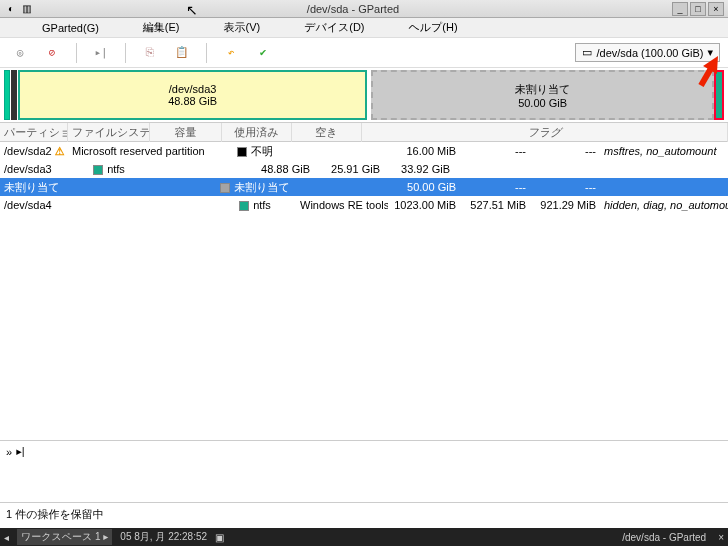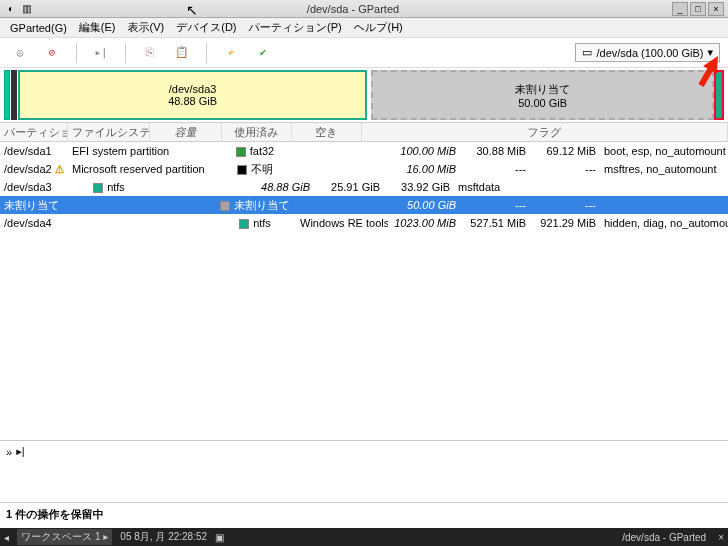--- a/index.html
+++ b/index.html
@@ -4,51 +4,51 @@
 <style>
 * { box-sizing: border-box; margin: 0; padding: 0; }
 body { font-family: sans-serif; font-size: 11px; background: #fff; width: 728px; height: 546px; overflow: hidden; position: relative; }
 .titlebar { height: 18px; background: linear-gradient(#e8e8e8,#d8d8d8); display: flex; align-items: center; border-bottom: 1px solid #aaa; padding: 0 4px; }
 .titlebar-icons { display: flex; gap: 2px; }
 .titlebar-icons span { width: 14px; height: 14px; display: inline-flex; align-items: center; justify-content: center; font-size: 10px; }
 .titlebar-title { flex: 1; text-align: center; font-size: 11px; color: #333; }
 .titlebar-btns { display: flex; gap: 2px; }
 .titlebar-btns div { width: 16px; height: 14px; background: #ccc; border: 1px solid #999; font-size: 9px; text-align: center; line-height: 12px; }
 .menubar { height: 20px; background: #f0f0f0; display: flex; align-items: center; padding: 0 4px; border-bottom: 1px solid #ddd; }
-.menubar span { padding: 2px 6px; cursor: pointer; }
+.menubar span { padding: 2px 6px; cursor: pointer; margin-left: 32px; }
 .toolbar { height: 30px; display: flex; align-items: center; padding: 0 8px; border-bottom: 1px solid #ddd; gap: 8px; }
 .tool-btn { width: 24px; height: 24px; display: flex; align-items: center; justify-content: center; border-radius: 3px; }
 .tool-sep { width: 1px; height: 20px; background: #ccc; margin: 0 4px; }
 .device-selector { margin-left: auto; border: 1px solid #aaa; padding: 2px 6px; display: flex; align-items: center; gap: 4px; background: #f8f8f8; }
 .viz { height: 50px; margin: 2px 4px; display: flex; position: relative; }
 .viz-small { width: 6px; border: 1px solid #0a8; margin-right: 1px; background: #0c9; }
 .viz-sda3 { flex: 0 0 48.5%; border: 2px solid #1aab8a; background: #fdfabc; display: flex; flex-direction: column; align-items: center; justify-content: center; margin-right: 4px; }
 .viz-unalloc { flex: 1; background: #cacaca; border: 2px dashed #aaa; display: flex; flex-direction: column; align-items: center; justify-content: center; position: relative; }
 .viz-sda4 { width: 10px; border: 2px solid #f03; background: #1aab8a; }
 .arrow { position: absolute; right: 6px; top: 55px; width: 0; height: 0; border-left: 8px solid transparent; border-right: 8px solid transparent; border-bottom: 16px solid #e20; transform: rotate(30deg); z-index: 10; }
 .arrow::after { content:''; position:absolute; left:-3px; top:14px; width:6px; height:20px; background:#e20; }
 .table-header { display: flex; background: #f5f5f5; border-top: 1px solid #ccc; border-bottom: 1px solid #ccc; height: 20px; align-items: center; }
 .th, .td { padding: 2px 4px; overflow: hidden; white-space: nowrap; }
 .c-part { width: 68px; }
 .c-name { width: 146px; }
 .c-fs { width: 82px; text-align: center; }
 .c-lbl { width: 92px; }
-.c-size { width: 72px; text-align: right; font-style: italic; }
+.c-size { width: 72px; text-align: right; }
 .c-used { width: 70px; text-align: right; }
 .c-free { width: 70px; text-align: right; }
-.c-flags { flex: 1; padding-left: 4px; }
+.c-flags { flex: 1; padding-left: 4px; font-style: italic; }
 .th { border-right: 1px solid #ddd; text-align: center; color: #555; }
 .th.c-flags { text-align: center; }
 .rows { }
 .row { display: flex; height: 18px; align-items: center; }
 .row.selected { background: #3584e4; color: #fff; }
 .fs-swatch { width: 10px; height: 10px; display: inline-block; border: 1px solid #888; margin-right: 4px; vertical-align: middle; }
 .warn { color: #e90; font-weight: bold; margin-right: 2px; }
 .op-row { position: absolute; bottom: 84px; left: 0; right: 0; border-top: 1px solid #ccc; padding: 4px 6px; display: flex; align-items: center; gap: 4px; }
-.pending { position: absolute; bottom: 20px; left: 0; right: 0; border-top: 1px solid #ccc; padding: 4px 6px; font-weight: bold; }
+.pending { position: absolute; bottom: 20px; left: 0; right: 0; border-top: 1px solid #ccc; padding: 4px 6px; }
 .taskbar { position: absolute; bottom: 0; left: 0; right: 0; height: 18px; background: #222; color: #ccc; display: flex; align-items: center; font-size: 10px; padding: 0 4px; gap: 8px; }
 .taskbar .ws { background: #444; padding: 1px 4px; }
 .taskbar .tbtitle { margin-left: auto; }
 .cursor { position: absolute; left: 186px; top: 2px; font-size: 14px; pointer-events: none; z-index: 100; }
 .ic { font-family: monospace; }
 </style>
 </head>
 <body>
 
 <div class="cursor">↖</div>
@@ -64,21 +64,20 @@
     <div>□</div>
     <div>×</div>
   </div>
 </div>
 
 <div class="menubar">
   <span>GParted(G)</span>
   <span>編集(E)</span>
   <span>表示(V)</span>
   <span>デバイス(D)</span>
-  <span>パーティション(P)</span>
   <span>ヘルプ(H)</span>
 </div>
 
 <div class="toolbar">
   <div class="tool-btn">
       <span class="ic" style="color:#888">◎</span>
     </div>
   <div class="tool-btn">
       <span class="ic" style="color:#c33">⊘</span>
     </div>
@@ -126,47 +125,36 @@
   <div class="th c-part">パーティション</div>
   <div class="th c-fs">ファイルシステム</div>
   <div class="th c-size">容量</div>
   <div class="th c-used">使用済み</div>
   <div class="th c-free">空き</div>
   <div class="th c-flags">フラグ</div>
 </div>
 
 <div class="rows" id="rows">
     <div class="row">
-      <div class="td c-part">/dev/sda1</div>
-      <div class="td c-name">EFI system partition</div>
-      <div class="td c-fs"><span class="fs-swatch" style="background:#2e9a3a"></span>fat32</div>
-      <div class="td c-lbl"></div>
-      <div class="td c-size">100.00 MiB</div>
-      <div class="td c-used">30.88 MiB</div>
-      <div class="td c-free">69.12 MiB</div>
-      <div class="td c-flags">boot, esp, no_automount</div>
-    </div>
-    <div class="row">
       <div class="td c-part">/dev/sda2 <span class="warn">⚠</span></div>
       <div class="td c-name">Microsoft reserved partition</div>
       <div class="td c-fs"><span class="fs-swatch" style="background:#000000"></span>不明</div>
       <div class="td c-lbl"></div>
       <div class="td c-size">16.00 MiB</div>
       <div class="td c-used">---</div>
       <div class="td c-free">---</div>
       <div class="td c-flags">msftres, no_automount</div>
     </div>
     <div class="row">
       <div class="td c-part">/dev/sda3</div>
       <div class="td c-fs"><span class="fs-swatch" style="background:#1aab8a"></span>ntfs</div>
       <div class="td c-lbl"></div>
       <div class="td c-size">48.88 GiB</div>
       <div class="td c-used">25.91 GiB</div>
       <div class="td c-free">33.92 GiB</div>
-      <div class="td c-flags">msftdata</div>
     </div>
     <div class="row selected">
       <div class="td c-part">未割り当て</div>
       <div class="td c-name"></div>
       <div class="td c-fs"><span class="fs-swatch" style="background:#a4a4a4"></span>未割り当て</div>
       <div class="td c-lbl"></div>
       <div class="td c-size">50.00 GiB</div>
       <div class="td c-used">---</div>
       <div class="td c-free">---</div>
       <div class="td c-flags"></div>

